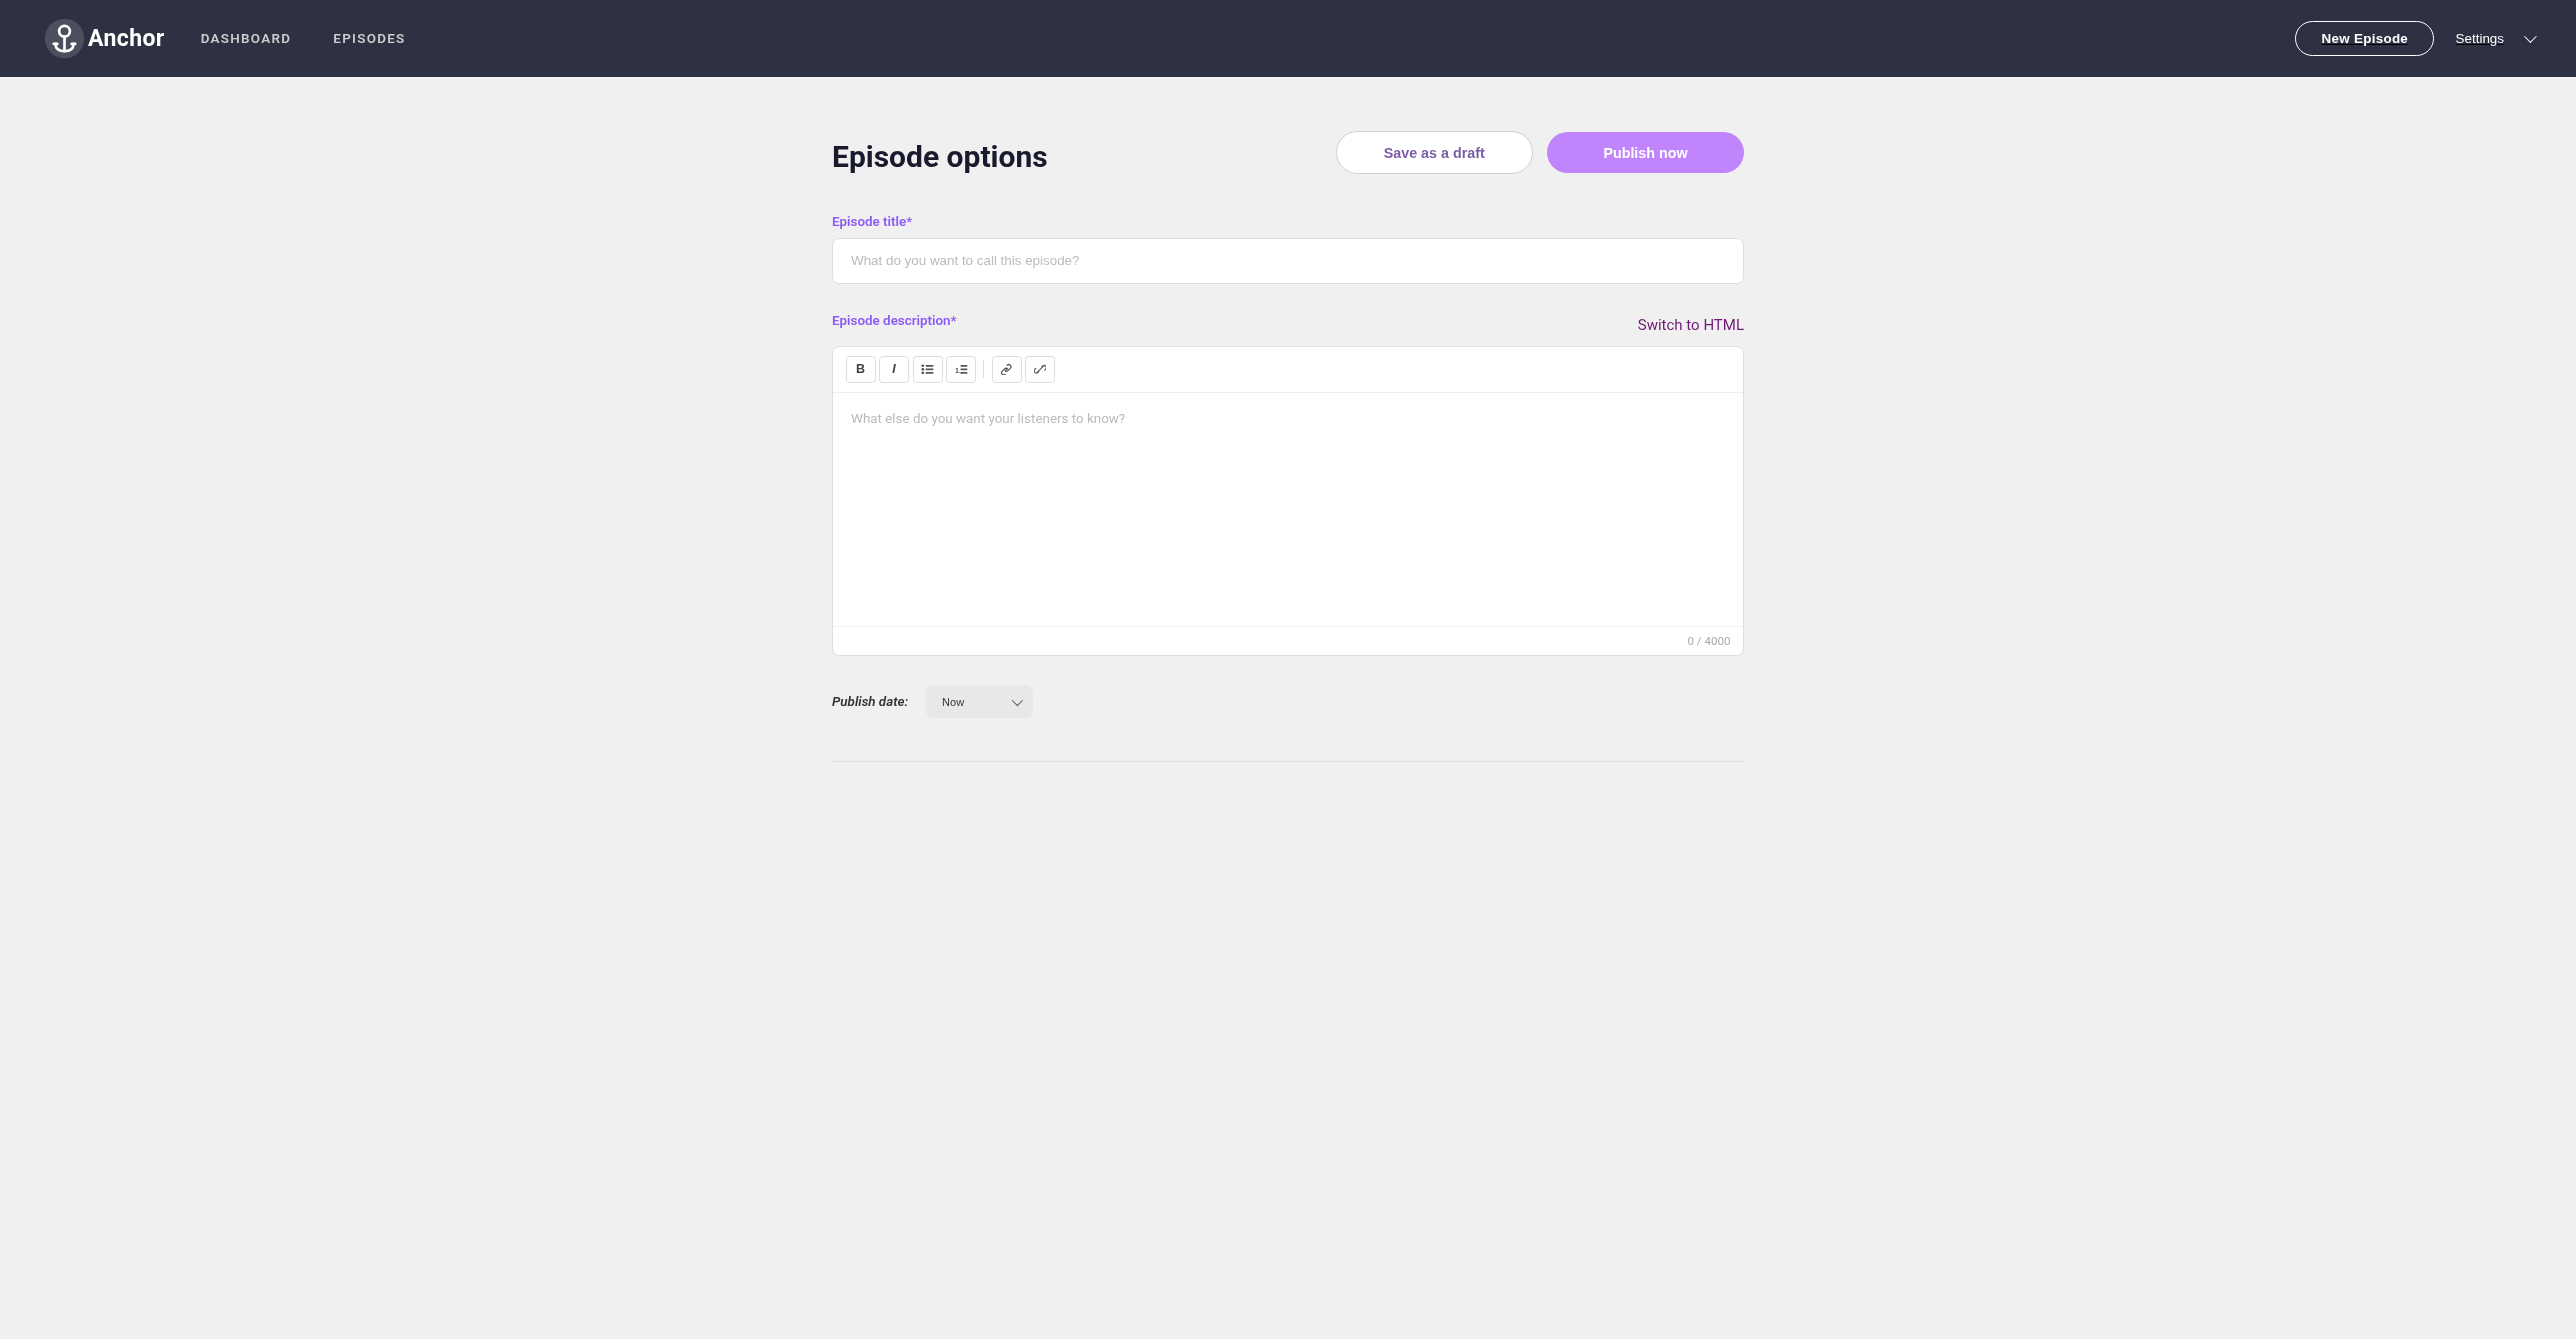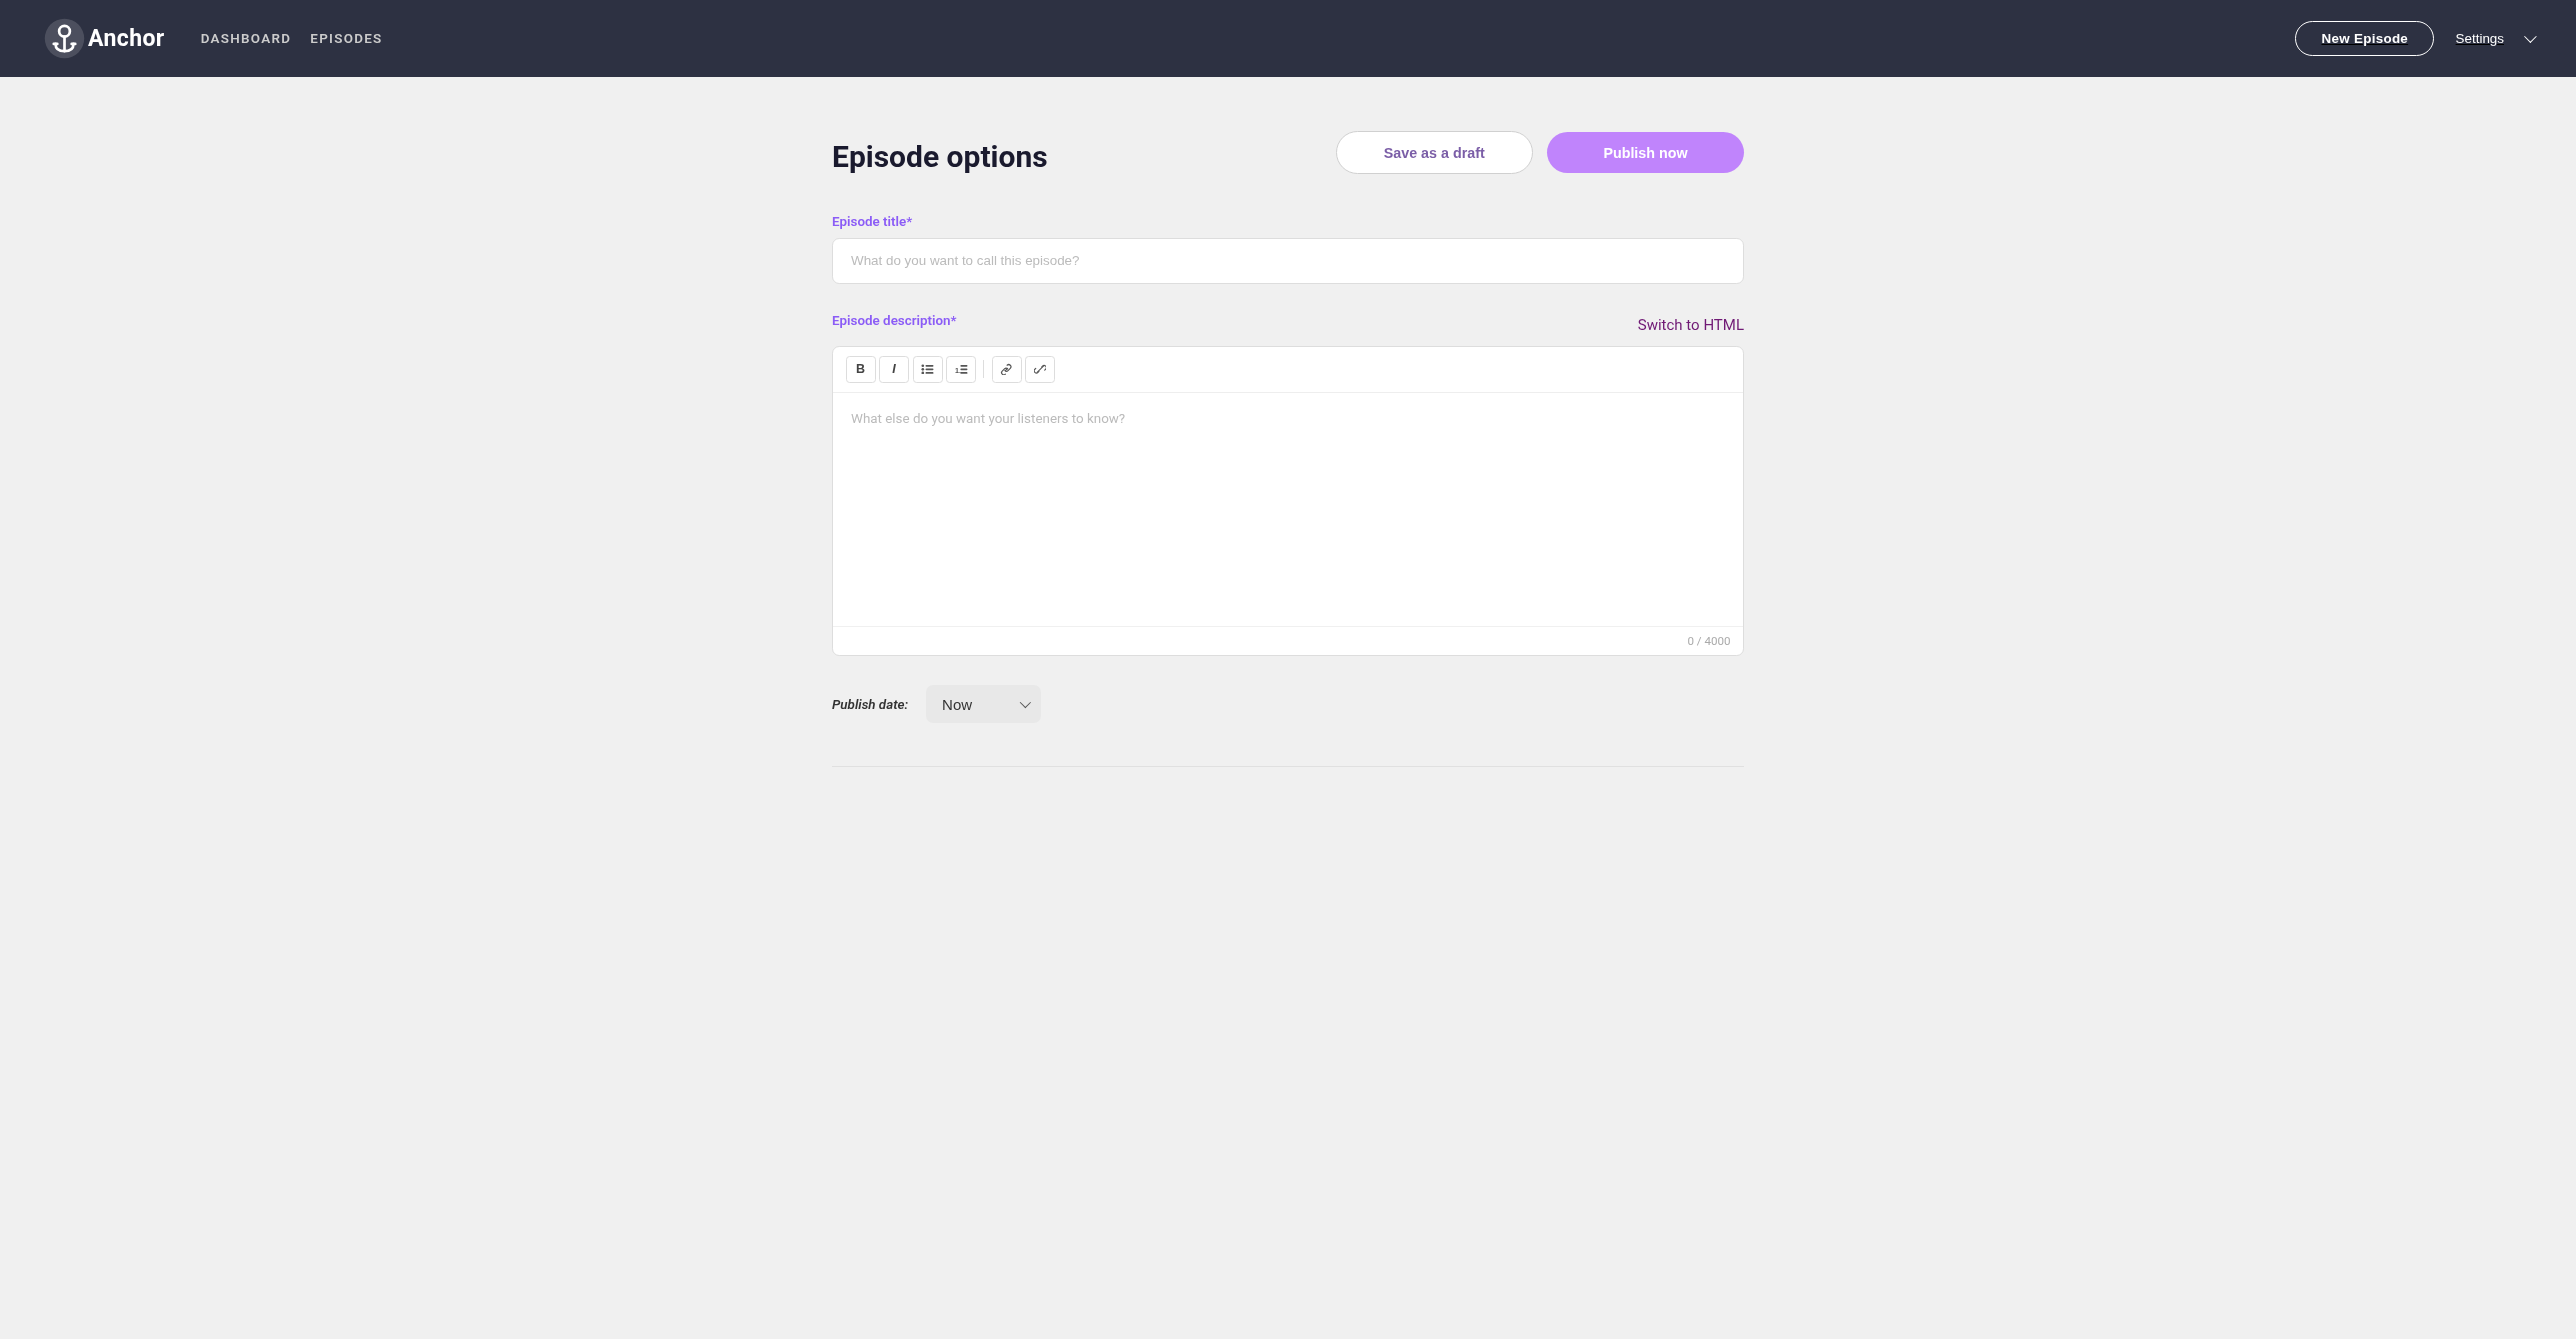--- a/index.html
+++ b/index.html
@@ -43,21 +43,21 @@
 
     .logo-text {
       color: white;
       font-size: 23px;
       font-weight: 700;
       letter-spacing: 0.4px;
     }
 
     .nav-links {
       display: flex;
-      gap: 19px;
+      gap: 42px;
     }
 
     .nav-link {
       color: #ccc;
       font-size: 13.4px;
       font-weight: 600;
       letter-spacing: 1.3px;
       text-transform: uppercase;
       cursor: pointer;
     }
@@ -264,21 +264,21 @@
       font-weight: 600;
       color: #333;
       font-style: italic;
     }
 
     .publish-date-select {
       background: #e8e8e8;
       border: none;
       border-radius: 7.2px;
       padding: 10.7px 36px 10.7px 16px;
-      font-size: 15px;
+      font-size: 11px;
       color: #333;
       font-weight: 500;
       cursor: pointer;
       appearance: none;
       -webkit-appearance: none;
       min-width: 107px;
       background-image: none;
       outline: none;
       position: relative;
     }

